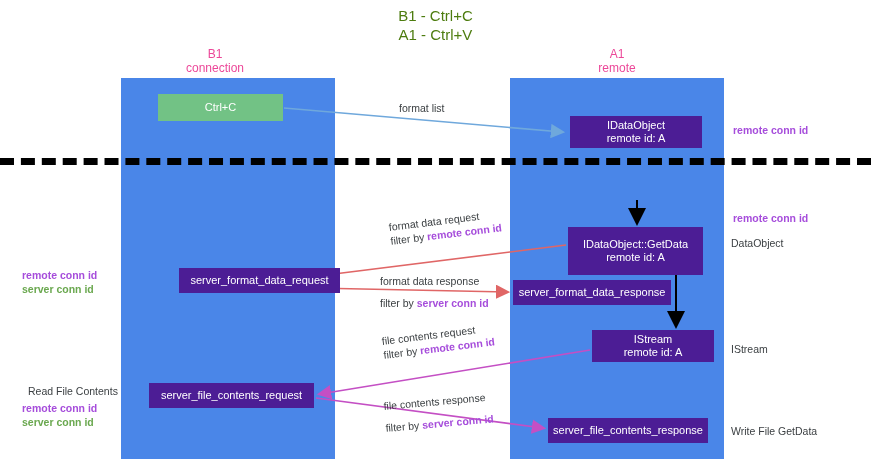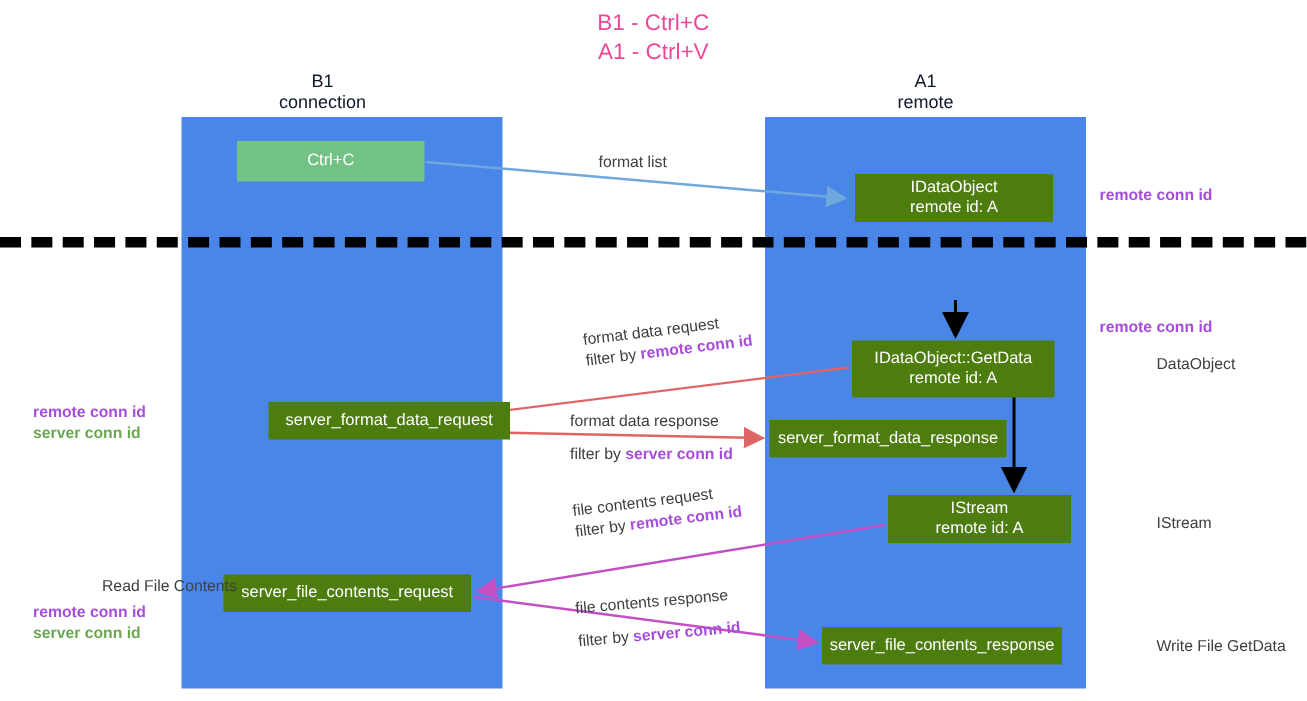--- a/index.html
+++ b/index.html
@@ -8,27 +8,27 @@
     background:#ffffff;
     font-family:"Liberation Sans", sans-serif;
     overflow:hidden;
     position:relative;
   }
   #stage{position:absolute;left:0;top:0;width:871px;height:467px;}
 
   
   .title{
     position:absolute;left:0;top:6px;width:871px;
-    text-align:center;color:#ec4899;
+    text-align:center;color:#4d7c0f;
     font-size:15px;line-height:19px;
   }
 
   
   .colhead{
-    position:absolute;text-align:center;color:#0f172a;
+    position:absolute;text-align:center;color:#ec4899;
     font-size:12px;line-height:14px;width:180px;
   }
   .colhead .l1{display:block;}
   .colhead .l2{display:block;}
   #head-b1{left:125px;top:47px;}
   #head-a1{left:527px;top:47px;}
 
   
   .lane{position:absolute;background:#4a86e8;}
   #lane-b1{left:121px;top:78px;width:214px;height:381px;}
@@ -42,27 +42,27 @@
 
   
   .box{
     position:absolute;
     display:flex;align-items:center;justify-content:center;
     text-align:center;color:#ffffff;
     font-size:11px;line-height:13px;
     box-sizing:border-box;
   }
   .box.green{background:#72c285;}
-  .box.orange{background:#4d7c0f;justify-content:center;}
+  .box.orange{background:#4c1d95;justify-content:center;}
   .box span{display:block;}
 
   #box-ctrlc{left:158px;top:94px;width:125px;height:27px;}
   #box-ctrlv{left:577px;top:172px;width:119px;height:27px;}
   #box-idataobject{left:570px;top:116px;width:132px;height:32px;}
-  #box-getdata{left:568px;top:227px;width:135px;height:38px;}
+  #box-getdata{left:568px;top:227px;width:135px;height:48px;}
   #box-istream{left:592px;top:330px;width:122px;height:32px;}
   #box-fmt-req{left:151px;top:268px;width:161px;height:25px;margin-left:28px;}
   #box-fmt-resp{left:513px;top:280px;width:158px;height:25px;}
   #box-file-req{left:149px;top:383px;width:165px;height:25px;}
   #box-file-resp{left:548px;top:418px;width:160px;height:25px;}
 
   
   #arrows{position:absolute;left:0;top:0;width:871px;height:467px;}
 
   
@@ -77,21 +77,21 @@
 
   #lbl-fdreq{left:388px;top:220px;transform:rotate(-7deg);transform-origin:left top;}
   #lbl-fdresp{left:380px;top:274px;}
   #lbl-fcreq{left:381px;top:334px;transform:rotate(-7deg);transform-origin:left top;}
   #lbl-fcresp{left:383px;top:399px;transform:rotate(-5deg);transform-origin:left top;}
 
   
   .side{
     position:absolute;font-size:10.5px;line-height:14px;white-space:nowrap;
   }
-  .side .plain{color:#3c4043;margin-left:40px;}
+  .side .plain{color:#3c4043;}
   .side .remote{color:#a64ddb;font-weight:bold;}
   .side .server{color:#6aa84f;font-weight:bold;}
 
   #side-r1{left:733px;top:123px;}
   #side-r2{left:733px;top:211px;}
   #side-dataobject{left:731px;top:236px;}
   #side-istream{left:731px;top:342px;}
   #side-write{left:731px;top:424px;}
 
   #side-l1{left:22px;top:268px;}

